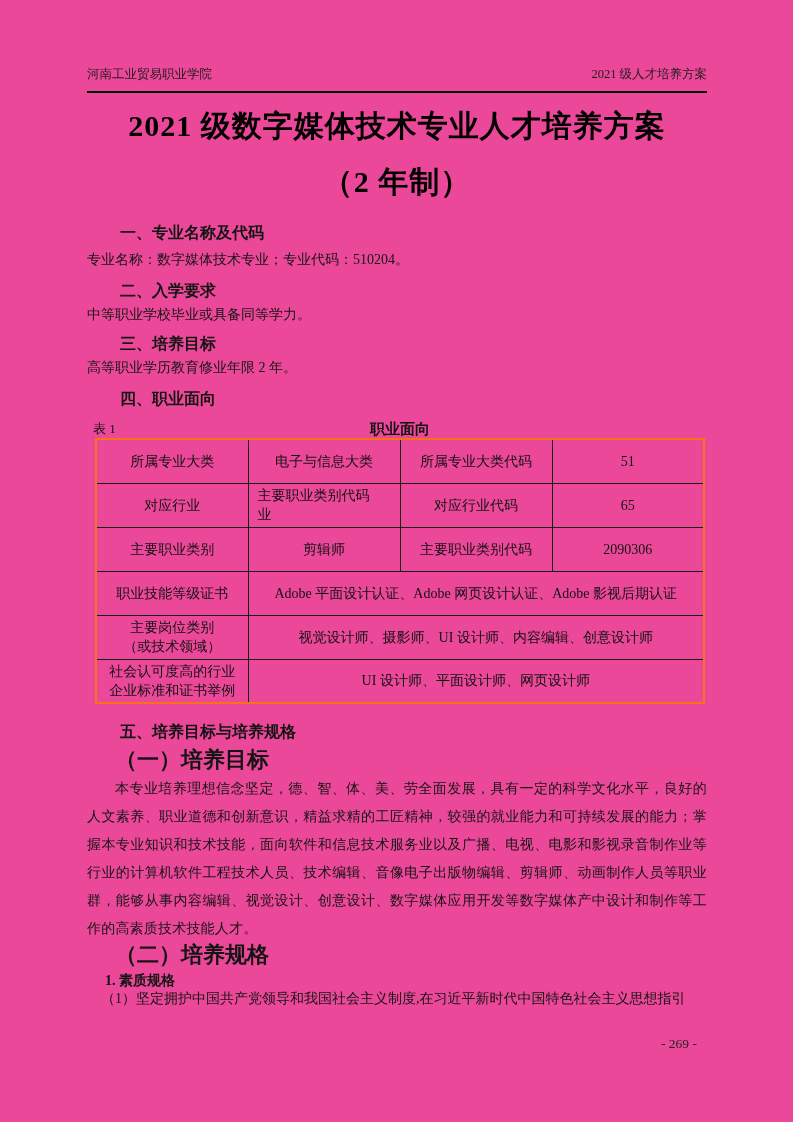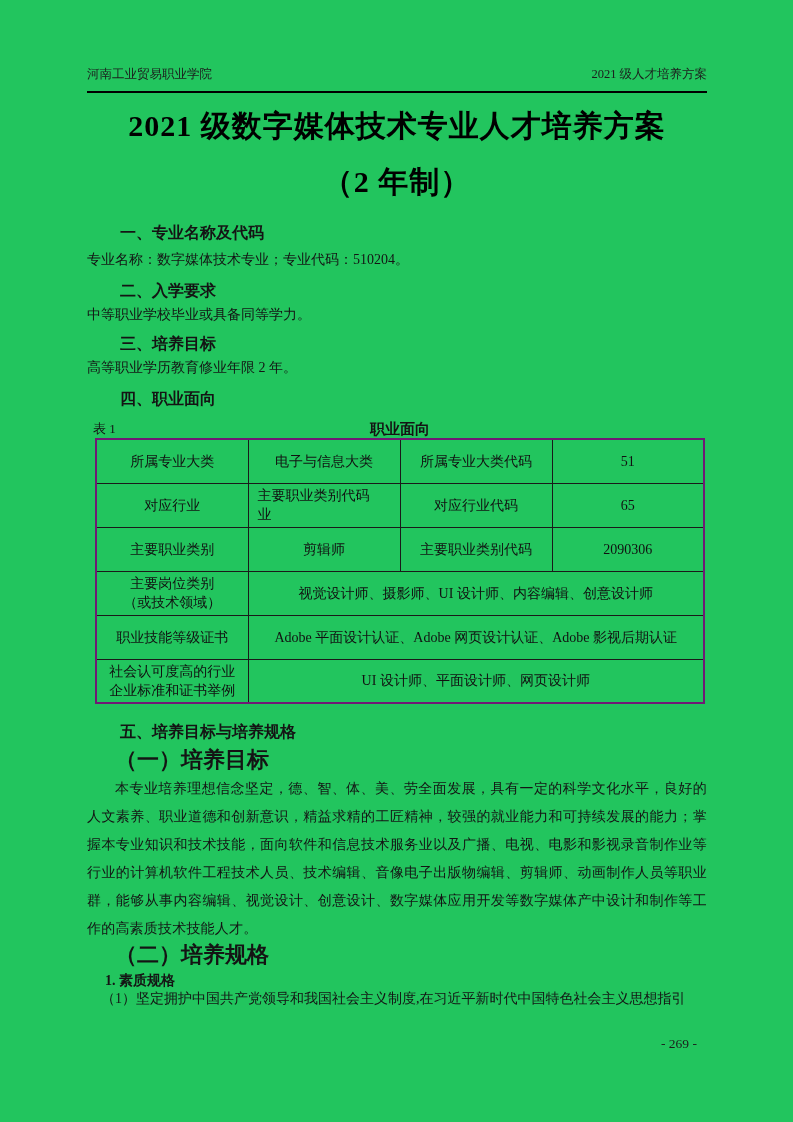--- a/index.html
+++ b/index.html
@@ -1,19 +1,19 @@
 <!DOCTYPE html>
 <html><head>
 <meta charset="utf-8">
 <style>
   * { margin:0; padding:0; box-sizing:border-box; }
   html,body { background:#e8e8e8; }
   .page {
     position:relative; width:793px; height:1122px; margin:0 auto;
-    background:#22c55e; color:#141414;
+    background:#ec4899; color:#141414;
     font-family:"Liberation Serif","DejaVu Serif",serif;
     overflow:hidden;
   }
   .content { position:absolute; left:87px; top:0; width:620px; }
 
   .doc-header { display:flex; justify-content:space-between; align-items:baseline;
     margin-top:66px; font-size:12.5px; line-height:16px; color:#1c1c1c; }
   .header-rule { margin-top:9px; height:2px; background:#000; }
 
   .title-main { margin-top:16px; text-align:center; font-size:30px; font-weight:700;
@@ -30,21 +30,21 @@
 
   .body-line { font-size:14px; line-height:18px; margin-top:9px; }
   .body-line.tight { margin-top:6px; }
 
   .tbl-caption { position:relative; margin-top:12px; height:18px; }
   .tbl-caption .cap-label { position:absolute; left:6px; top:0; font-size:13px; line-height:18px; }
   .tbl-caption .cap-title { display:block; margin-left:8px; width:610px; text-align:center;
     font-size:15px; font-weight:700; line-height:18px; }
 
   table.job-table { margin-left:8px; width:610px; border-collapse:collapse;
-    table-layout:fixed; border:2px solid #701a75; }
+    table-layout:fixed; border:2px solid #f97316; }
   table.job-table td { border:1.5px solid #1a1a1a; height:44px; text-align:center;
     vertical-align:middle; font-size:14px; line-height:19px; padding:2px 6px; color:#111; }
   table.job-table td.left { text-align:left; padding-left:9px; }
   .pre { white-space:pre-line; }
 
   .h-sub { font-size:22px; font-weight:700; line-height:19px; padding-left:28px; margin-top:9px; }
   .h-sub.second { margin-top:2px; }
   .para { margin-top:6px; font-size:14px; line-height:28px; text-align:justify;
     text-indent:2em; letter-spacing:0.2px; }
   .h-item { margin-top:8px; font-size:14px; font-weight:700; line-height:18px; padding-left:18px; }
@@ -99,27 +99,27 @@
           <td>对应行业代码</td>
           <td>65</td>
         </tr>
         <tr>
           <td>主要职业类别</td>
           <td>剪辑师</td>
           <td>主要职业类别代码</td>
           <td>2090306</td>
         </tr>
         <tr>
+          <td>职业技能等级证书</td>
+          <td colspan="3">Adobe 平面设计认证、Adobe 网页设计认证、Adobe 影视后期认证</td>
+        </tr>
+        <tr>
           <td class="pre">主要岗位类别
 （或技术领域）</td>
           <td colspan="3">视觉设计师、摄影师、UI 设计师、内容编辑、创意设计师</td>
-        </tr>
-        <tr>
-          <td>职业技能等级证书</td>
-          <td colspan="3">Adobe 平面设计认证、Adobe 网页设计认证、Adobe 影视后期认证</td>
         </tr>
         <tr>
           <td class="pre">社会认可度高的行业
 企业标准和证书举例</td>
           <td colspan="3">UI 设计师、平面设计师、网页设计师</td>
         </tr>
       </tbody>
     </table>
 
     <div class="h-sec s5">五、培养目标与培养规格</div>

